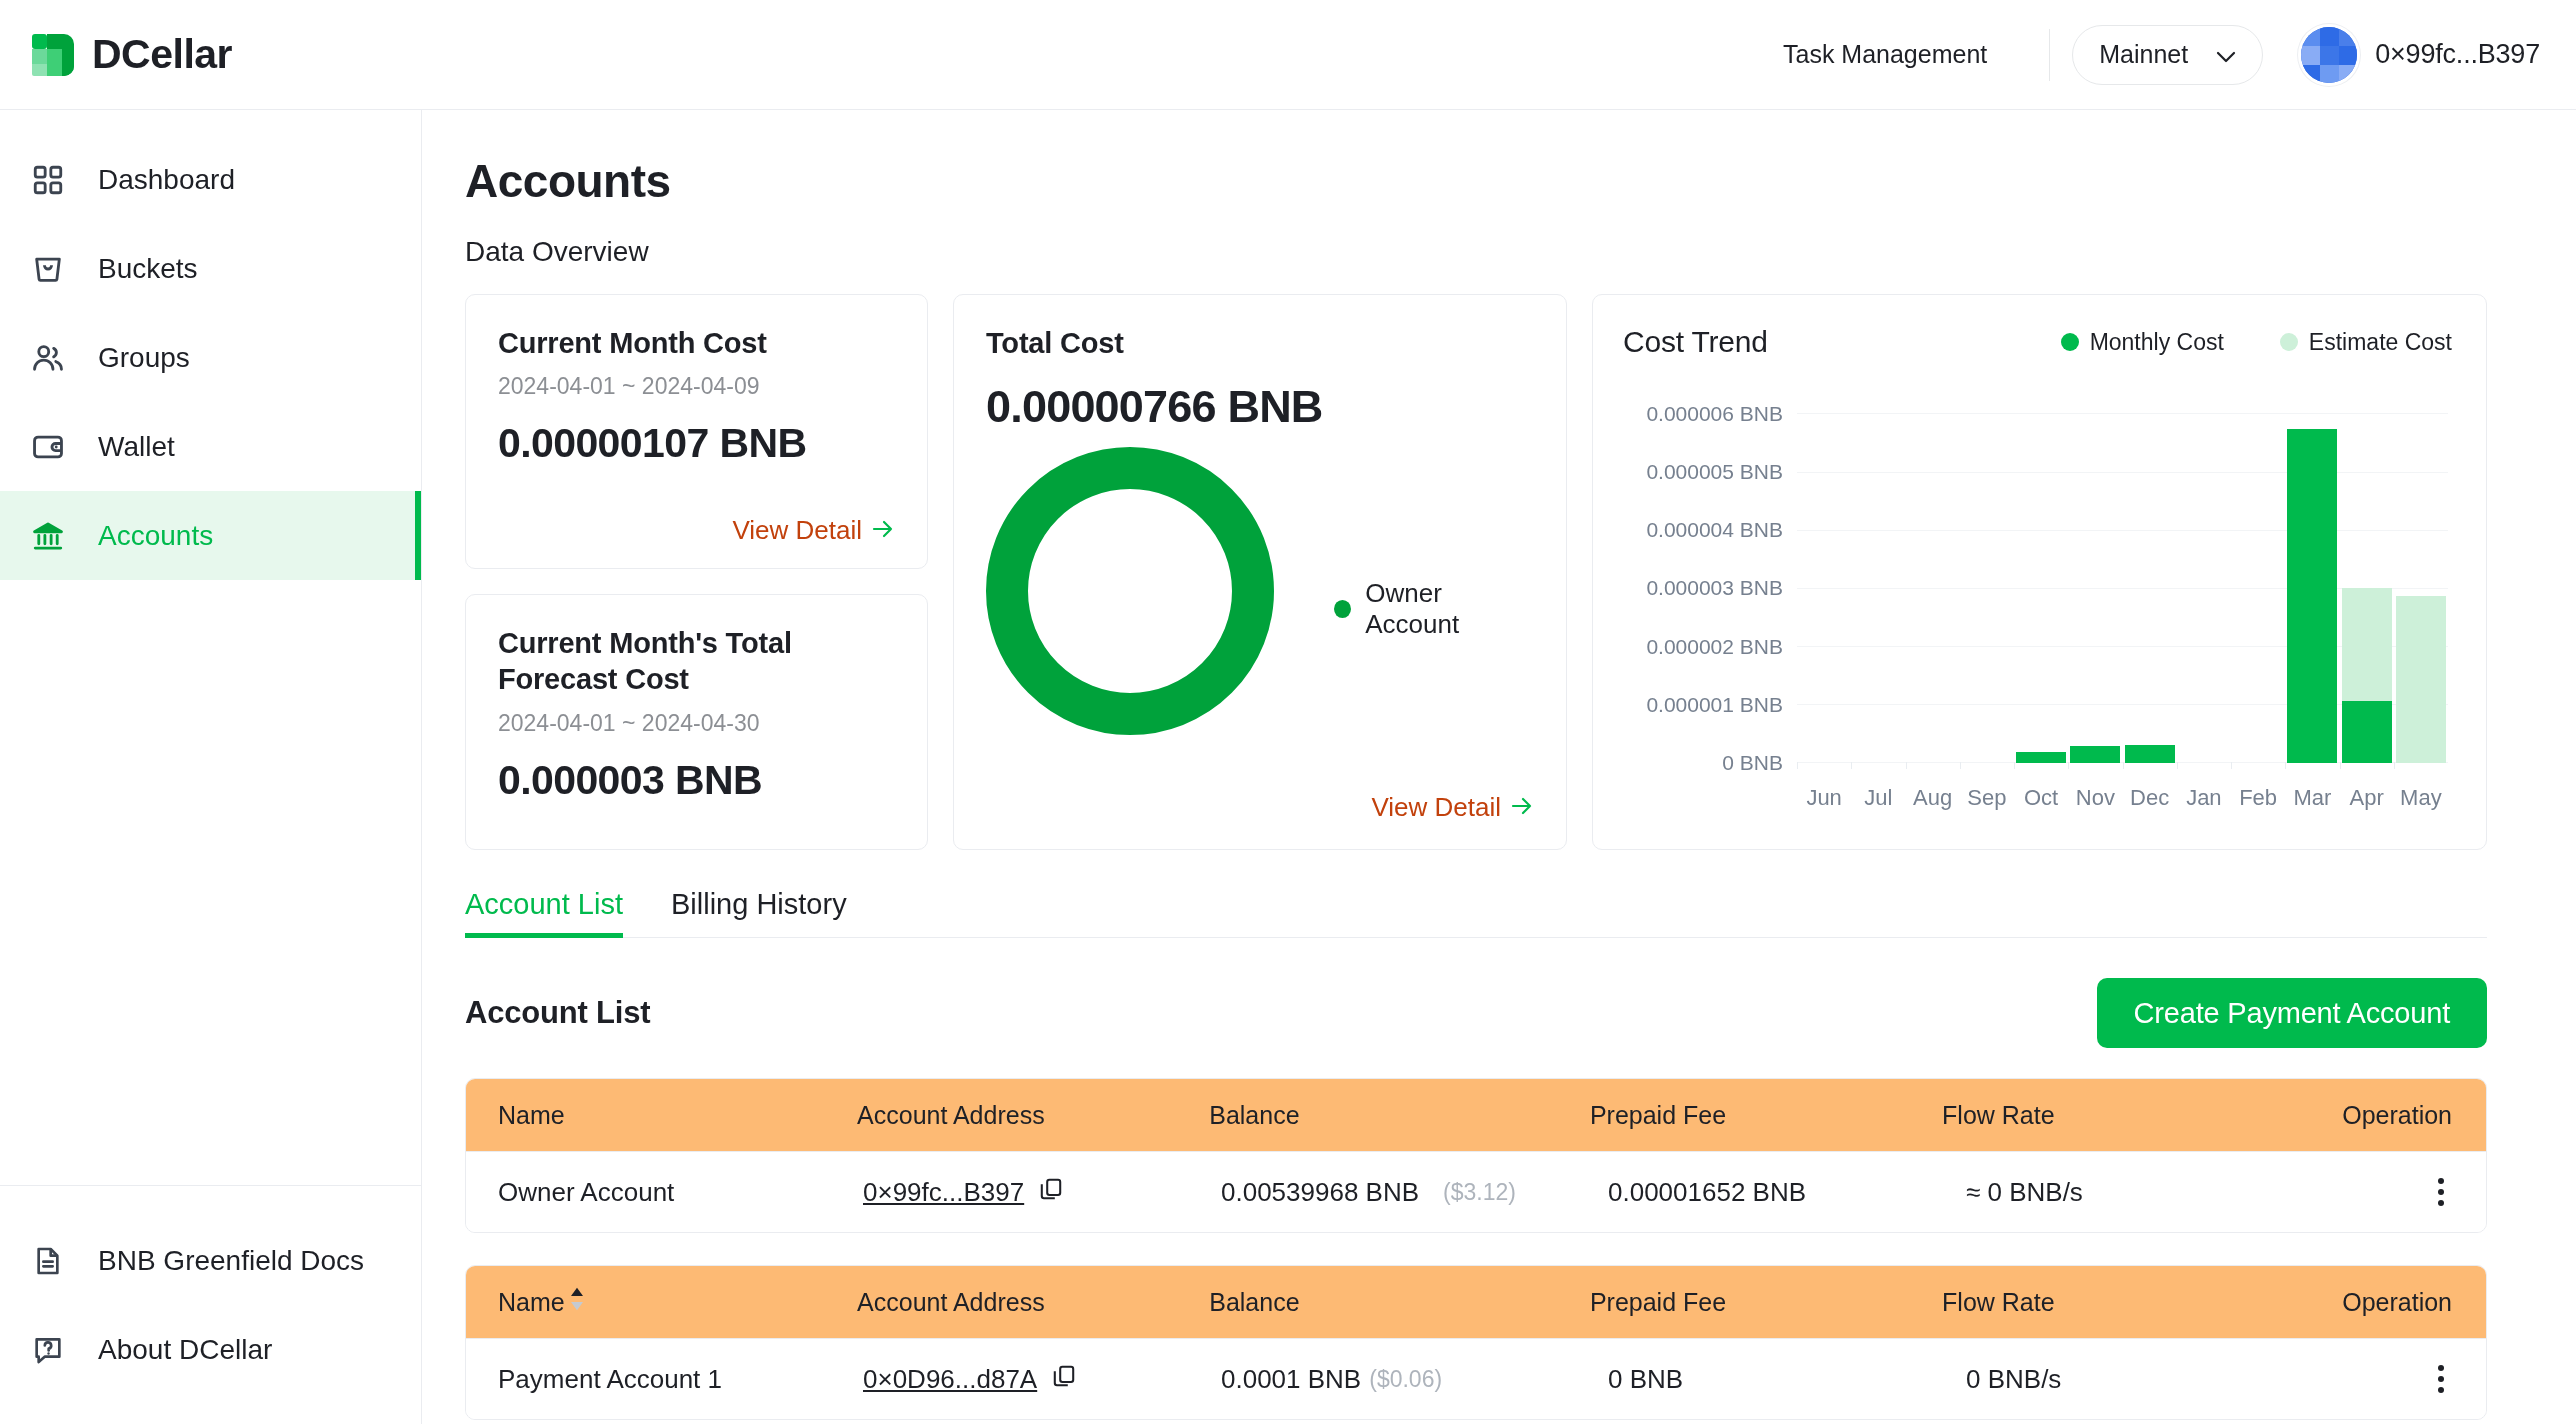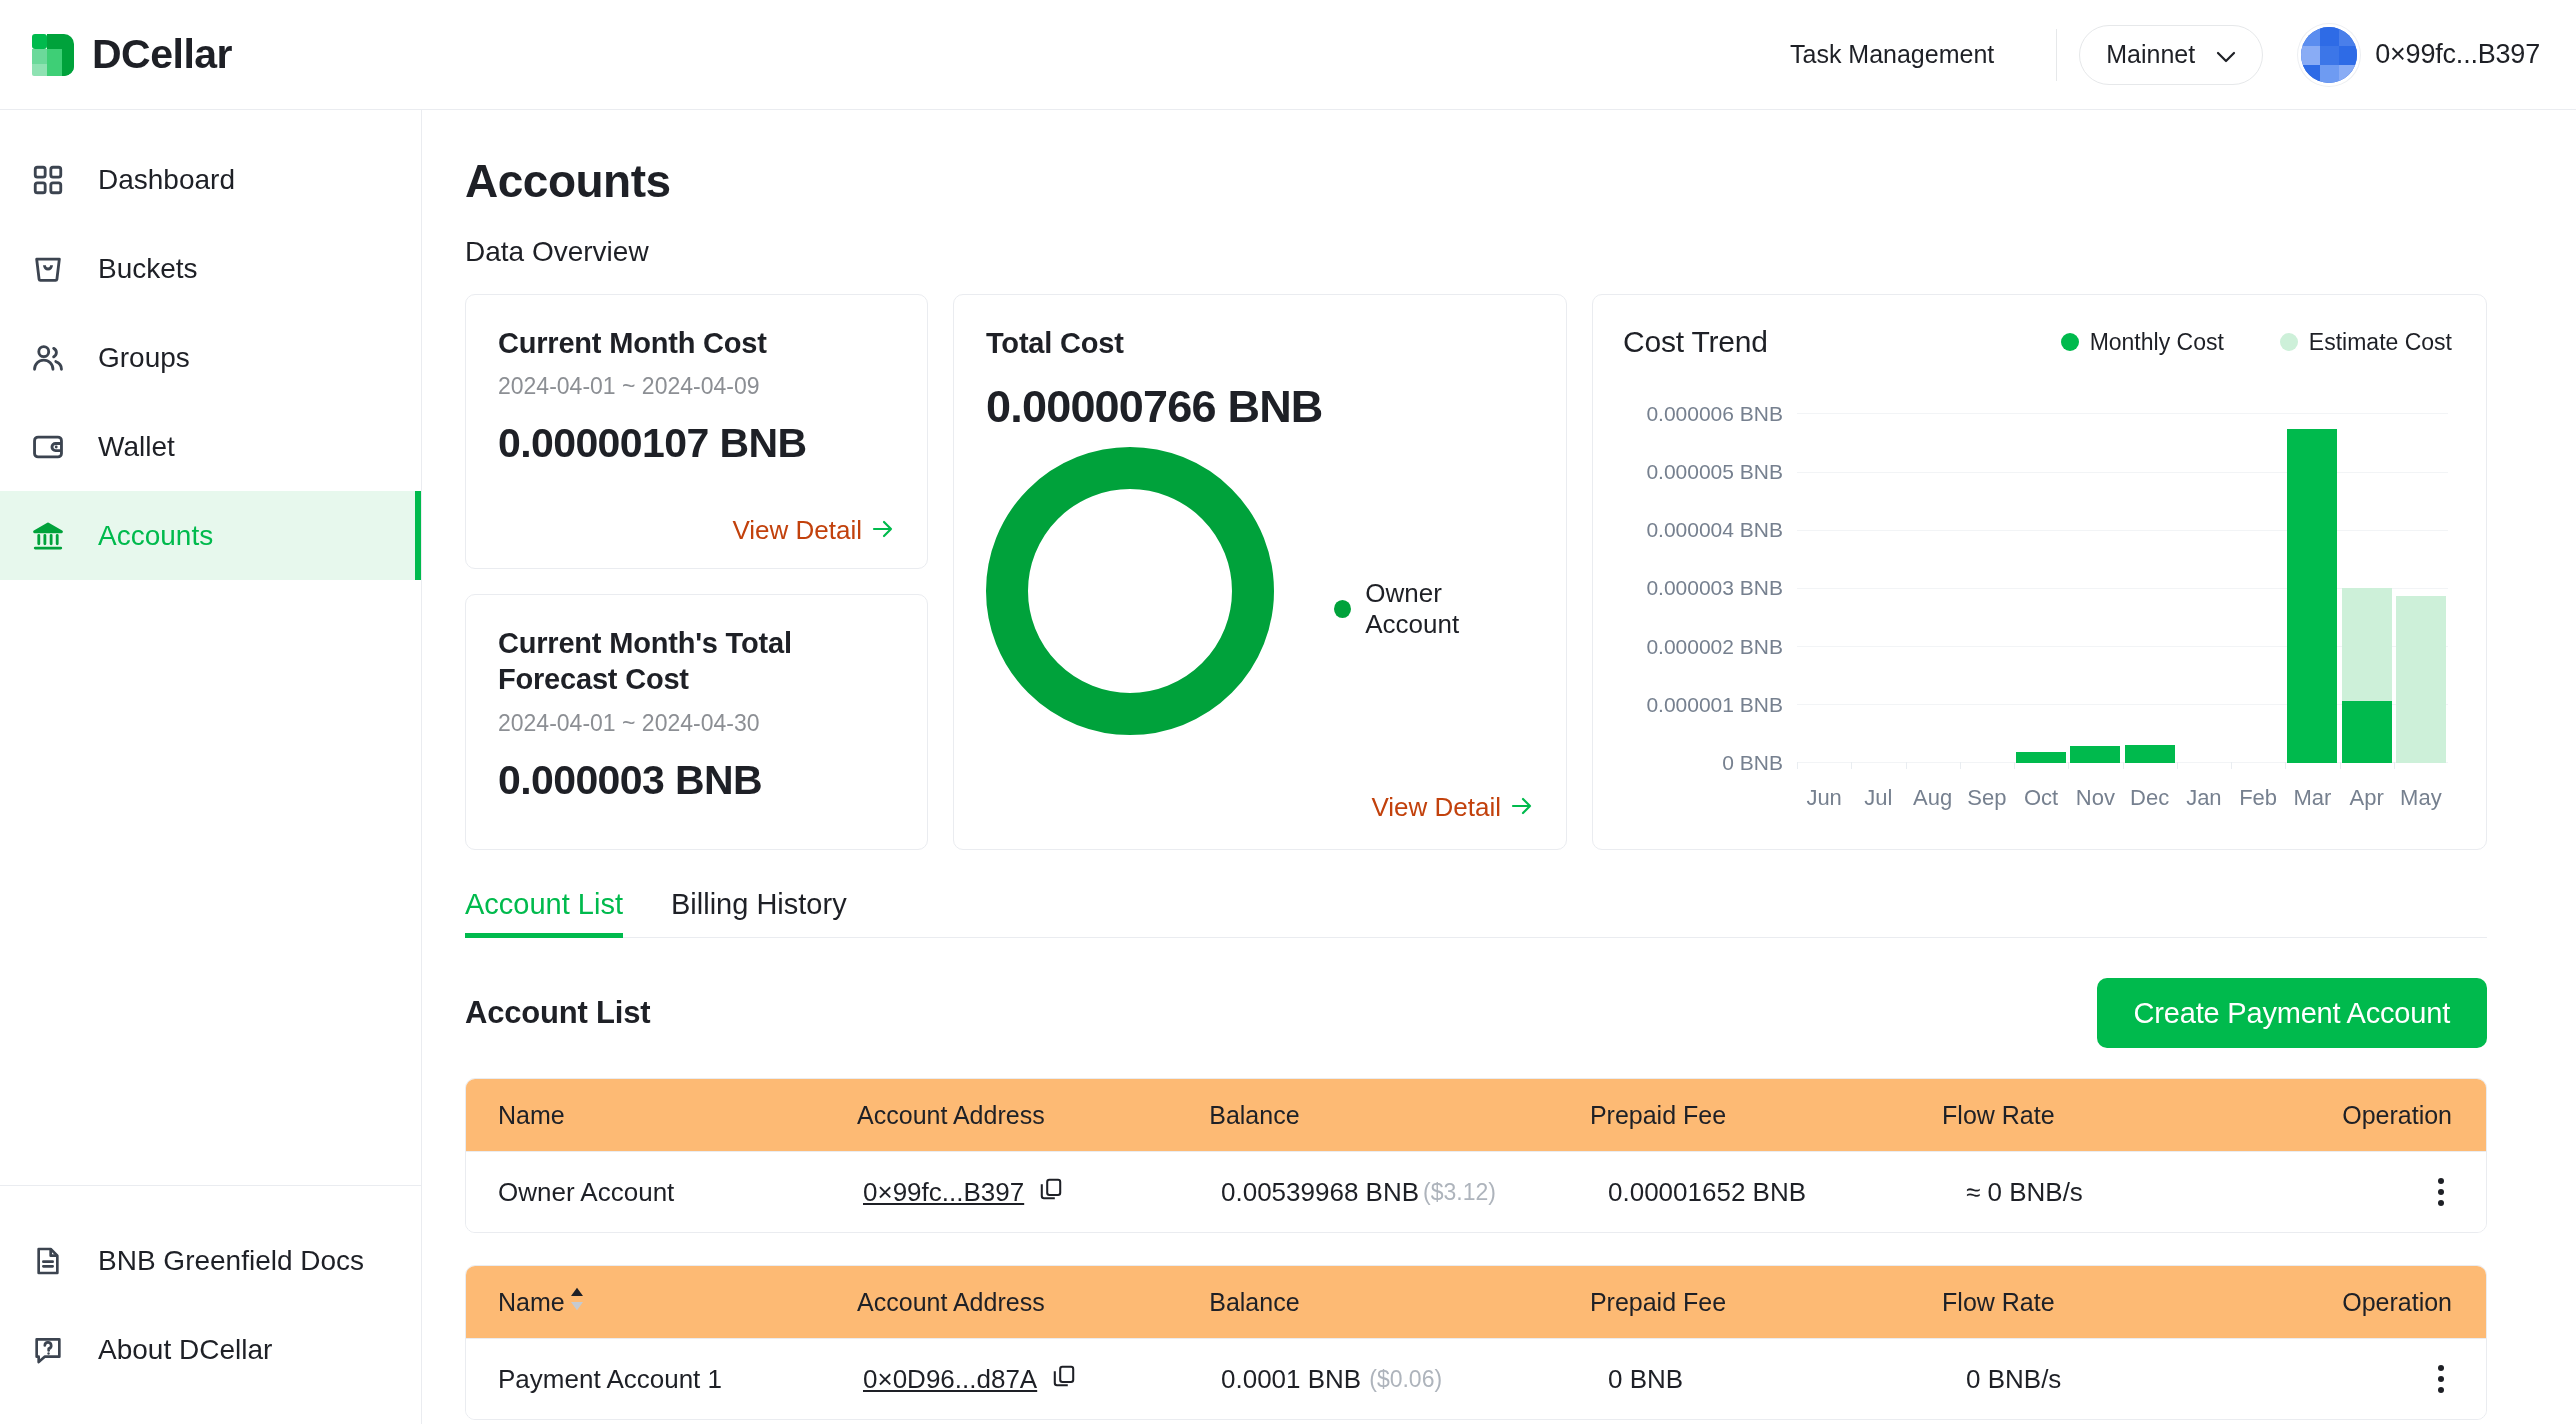--- a/index.html
+++ b/index.html
@@ -28,21 +28,21 @@
     gap: 0; padding-right: 36px; height: 100%;
   }
   #task-mgmt {
     font-size: 25px; color: #1E2026; padding: 0 40px;
     cursor: pointer; white-space: nowrap;
   }
   #hdr-divider { width: 1px; height: 52px; background: #E6E8EA; margin: 0 22px; }
   #network-select {
     border: 1px solid #E6E8EA; border-radius: 30px;
     height: 60px; padding: 0 26px;
-    display: flex; align-items: center; gap: 21px;
+    display: flex; align-items: center; gap: 28px;
     font-size: 25px; cursor: pointer; background: #fff;
   }
   #account-chip { display: flex; align-items: center; gap: 18px; margin-left: 38px; cursor: pointer; }
   #avatar {
     width: 56px; height: 56px; border-radius: 50%;
     background: #2E6BE6; position: relative; overflow: hidden;
     box-shadow: 0 0 0 3px #fff, 0 0 0 4px #EDEFF2;
   }
   #avatar i { position: absolute; display: block; }
   #acct-addr { font-size: 27px; color: #1E2026; letter-spacing: -0.2px; }
@@ -526,21 +526,21 @@
         </div>
         <div class="tr tbody-row">
           <div class="td c1">Owner Account</div>
           <div class="td c2">
             <span class="addr-link">0×99fc...B397</span>
             <span style="cursor: pointer;"><svg width="26" height="26" viewBox="0 0 24 24" fill="none" stroke="#1E2026" stroke-width="1.9" stroke-linejoin="round">
                 <rect x="8.5" y="3.5" width="12" height="14" rx="2"></rect>
                 <path d="M15.5 20.5h-10a2 2 0 0 1-2-2v-11"></path>
               </svg></span>
           </div>
-          <div class="td c3" style="gap: 4px;">
+          <div class="td c3" style="gap: 24px;">
             <span>0.00539968 BNB</span>
             <span class="sub-usd">($3.12)</span>
           </div>
           <div class="td c4">0.00001652 BNB</div>
           <div class="td c5">≈ 0 BNB/s</div>
           <div class="td c6">
             <div class="dots-btn">
               <span></span>
               <span></span>
               <span></span>

